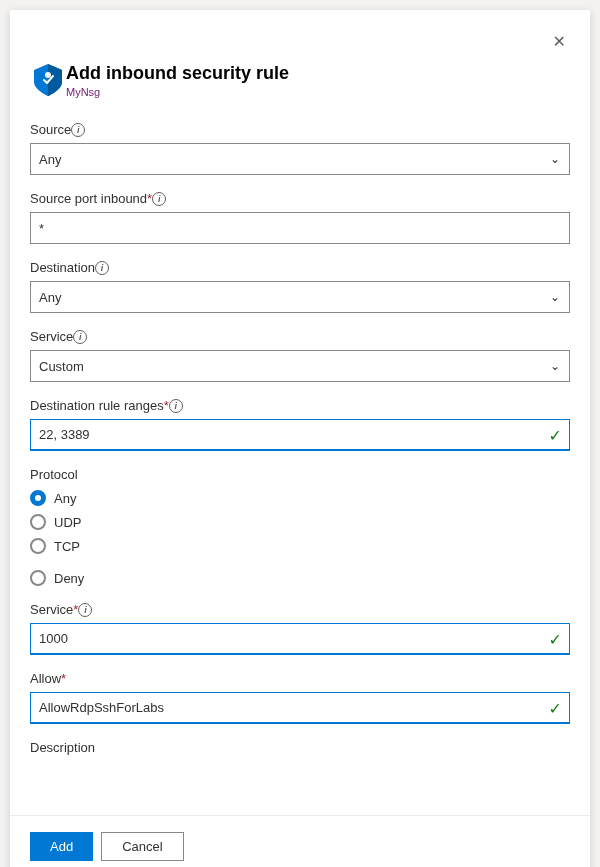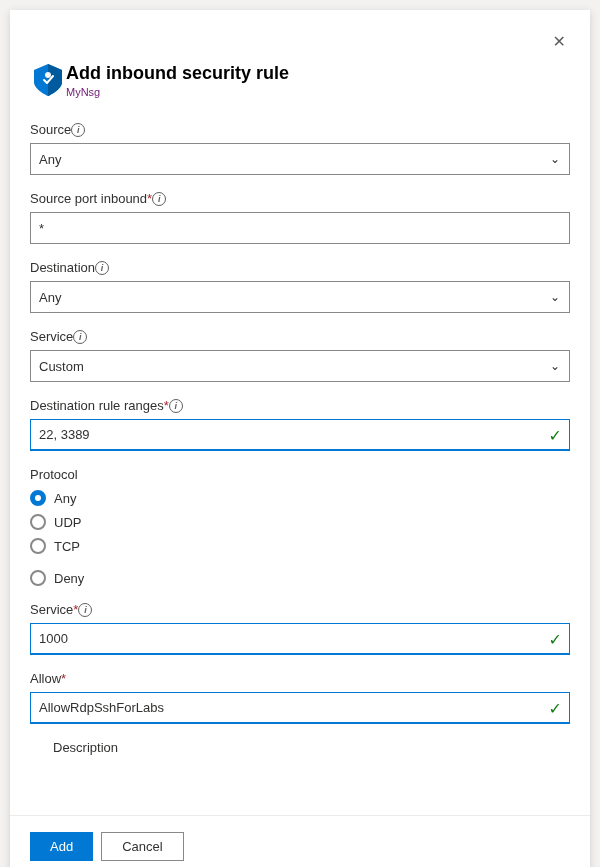--- a/index.html
+++ b/index.html
@@ -234,21 +234,20 @@
       padding: 6px 20px;
       font-size: 13px;
       cursor: pointer;
       font-family: inherit;
     }
 
     .description-label {
       font-size: 13px;
       color: #323130;
       margin-bottom: 4px;
-      margin-left: 23px;
     }
 
     .section-label {
       font-size: 13px;
       color: #323130;
       font-weight: 400;
       margin-bottom: 8px;
     }
   </style>
 </head>

